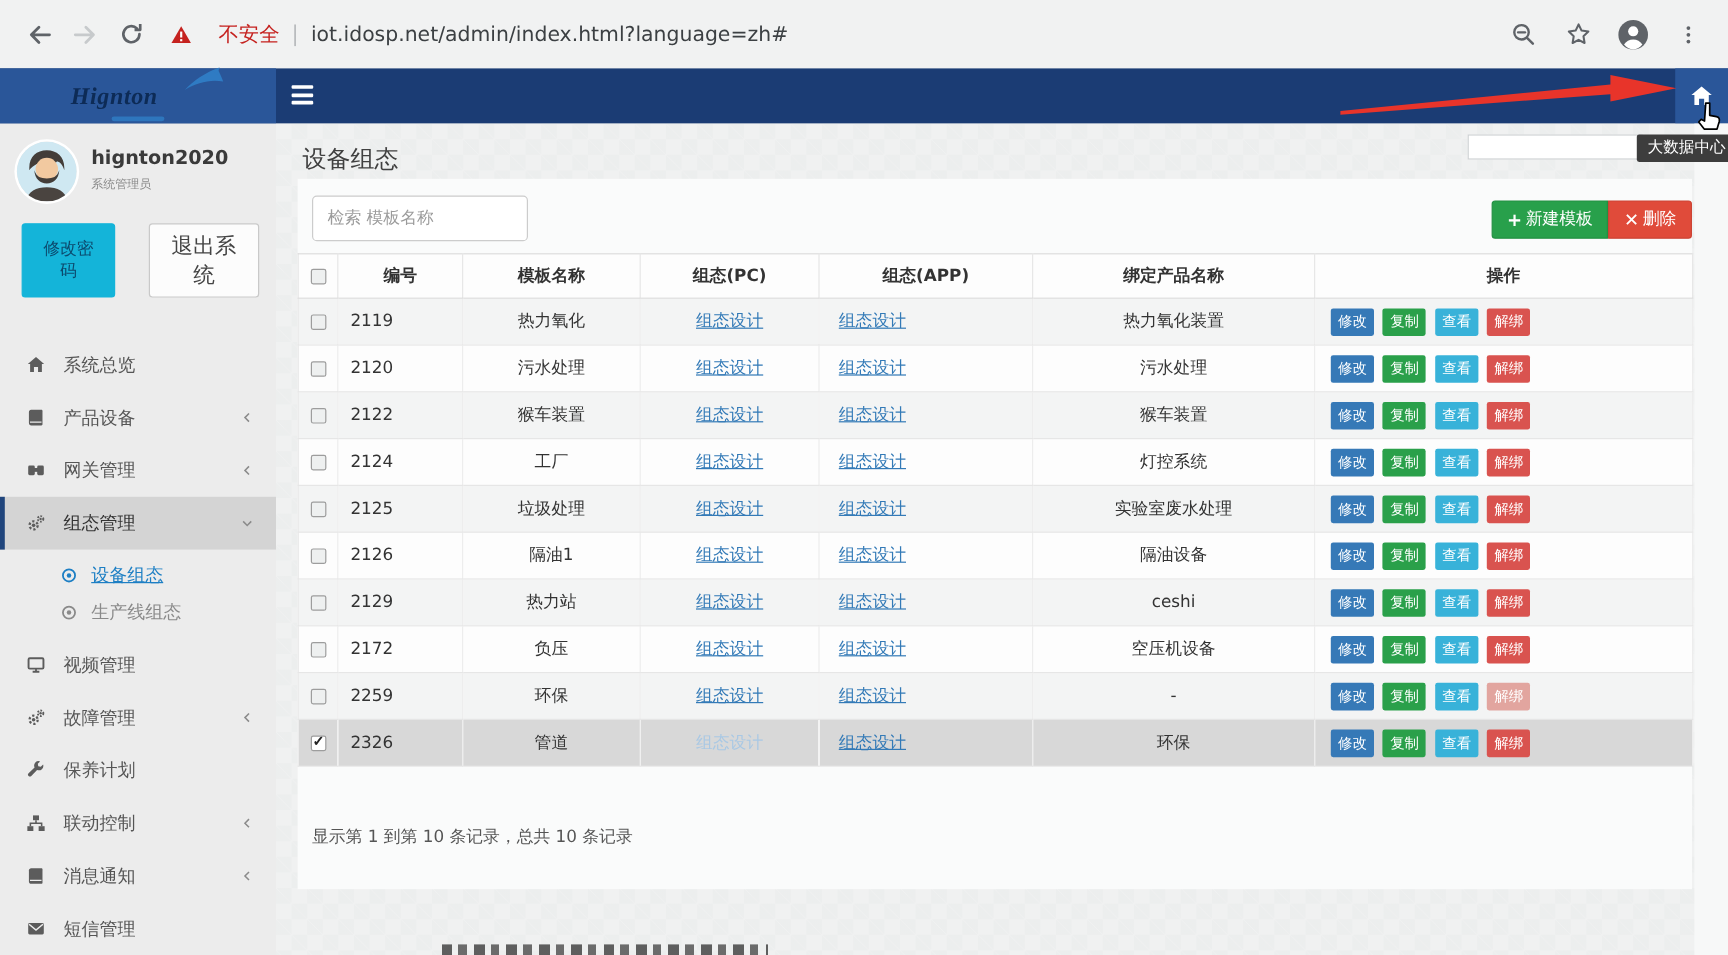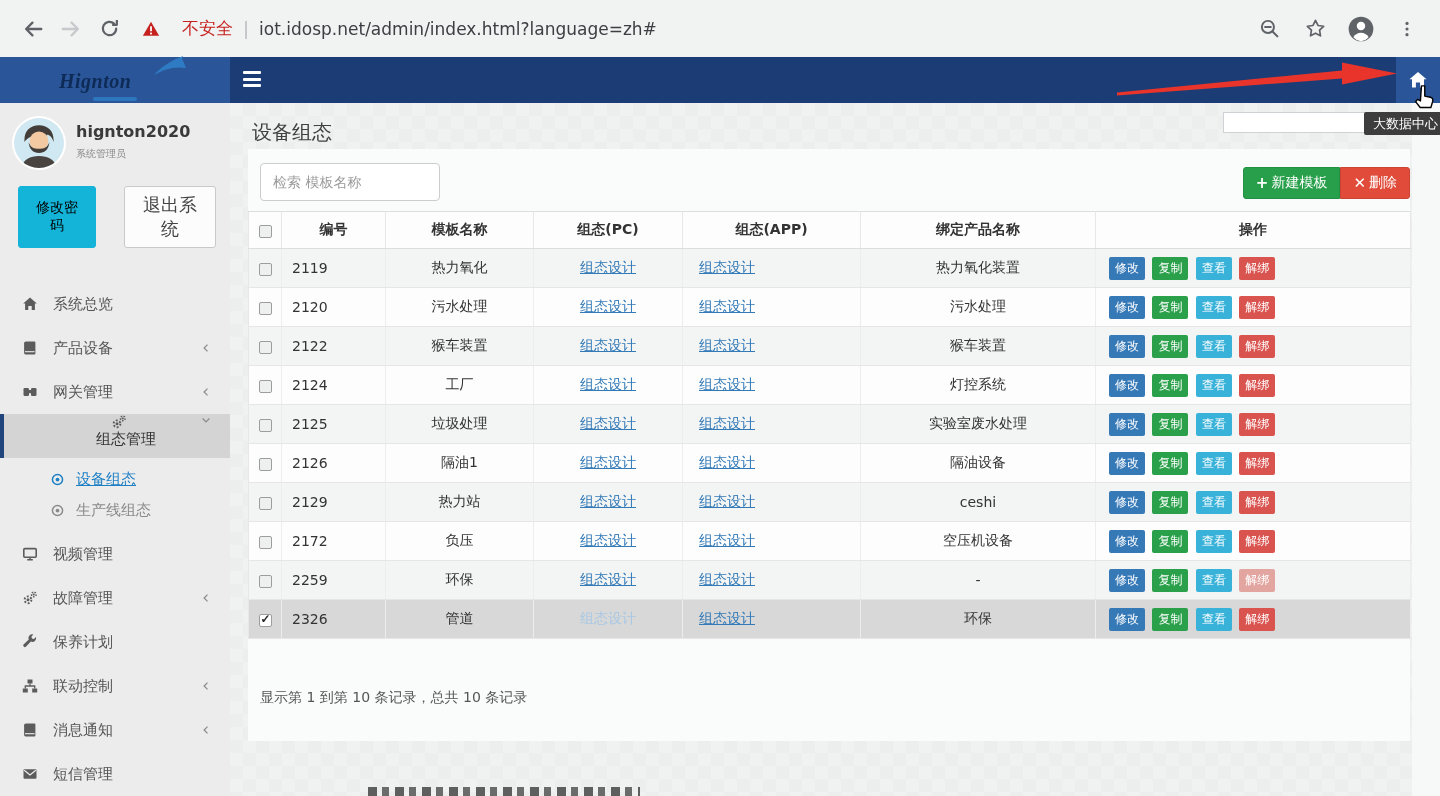--- a/index.html
+++ b/index.html
@@ -32,27 +32,27 @@
   .quick-input { position:absolute; left:1223px; top:112px; width:146px; height:21px; background:#fff; border:1px solid #cfd2d4; font-size:12px; padding:0 6px; z-index:40; }
 
   
   .sidebar { position:absolute; top:103px; left:0; width:230px; height:693px; background:#ececec; overflow:hidden; }
   .user-block { display:flex; align-items:flex-start; padding:15px 14px 0 14px; }
   .avatar { width:50px; height:50px; border-radius:50%; overflow:hidden; flex:0 0 auto; box-shadow:0 0 0 2px #fff; }
   .user-meta { margin-left:12px; padding-top:4px; }
   .user-name { font-size:16px; font-weight:bold; color:#3a3a3a; }
   .user-role { font-size:10px; color:#8a8a8a; margin-top:6px; }
   .user-buttons { display:flex; padding:18px 14px 0 18px; gap:28px; }
-  .btn-teal { background:#14b4d9; color:#000000; border:1px solid #14b4d9; font-size:14px; padding:6px 13px; border-radius:3px; cursor:pointer; font-family:inherit; }
+  .btn-teal { background:#14b4d9; color:#0c4a6e; border:1px solid #14b4d9; font-size:14px; padding:6px 13px; border-radius:3px; cursor:pointer; font-family:inherit; }
   .btn-plain { background:#fcfcfc; color:#444; border:1px solid #c9c9c9; font-size:18px; padding:6px 13px; border-radius:3px; cursor:pointer; font-family:inherit; }
   .side-menu { margin-top:34px; }
   .side-item { height:44px; display:flex; align-items:center; padding-left:22px; color:#555; font-size:15px; cursor:pointer; position:relative; }
   .side-item .si-icon { width:18px; height:16px; margin-right:13px; color:#5c5c5c; display:inline-flex; }
   .side-item .si-chevron { position:absolute; right:18px; color:#8b8b8b; display:inline-flex; }
-  .side-item.active { background:#d4d4d4; border-left:4px solid #20457c; padding-left:18px; color:#333;flex-direction:column; }
+  .side-item.active { background:#d4d4d4; border-left:4px solid #20457c; padding-left:18px; color:#333; }
   .sub-item { height:31px; display:flex; align-items:center; padding-left:50px; font-size:15px; color:#8a8a8a; cursor:pointer; }
   .sub-item .si-icon { width:15px; height:15px; margin-right:11px; display:inline-flex; }
   .sub-item.active { color:#1d7fc4; }
   .sub-item.active .sub-label { text-decoration:underline; }
   .sub-gap { height:6px; }
 
   
   .main { position:absolute; top:103px; left:230px; width:1210px; height:693px; background:#f0f1f1; }
   .main::before { content:""; position:absolute; inset:0; background-image:
       linear-gradient(45deg, rgba(208,214,213,.12) 25%, transparent 25%, transparent 75%, rgba(208,214,213,.12) 75%),

